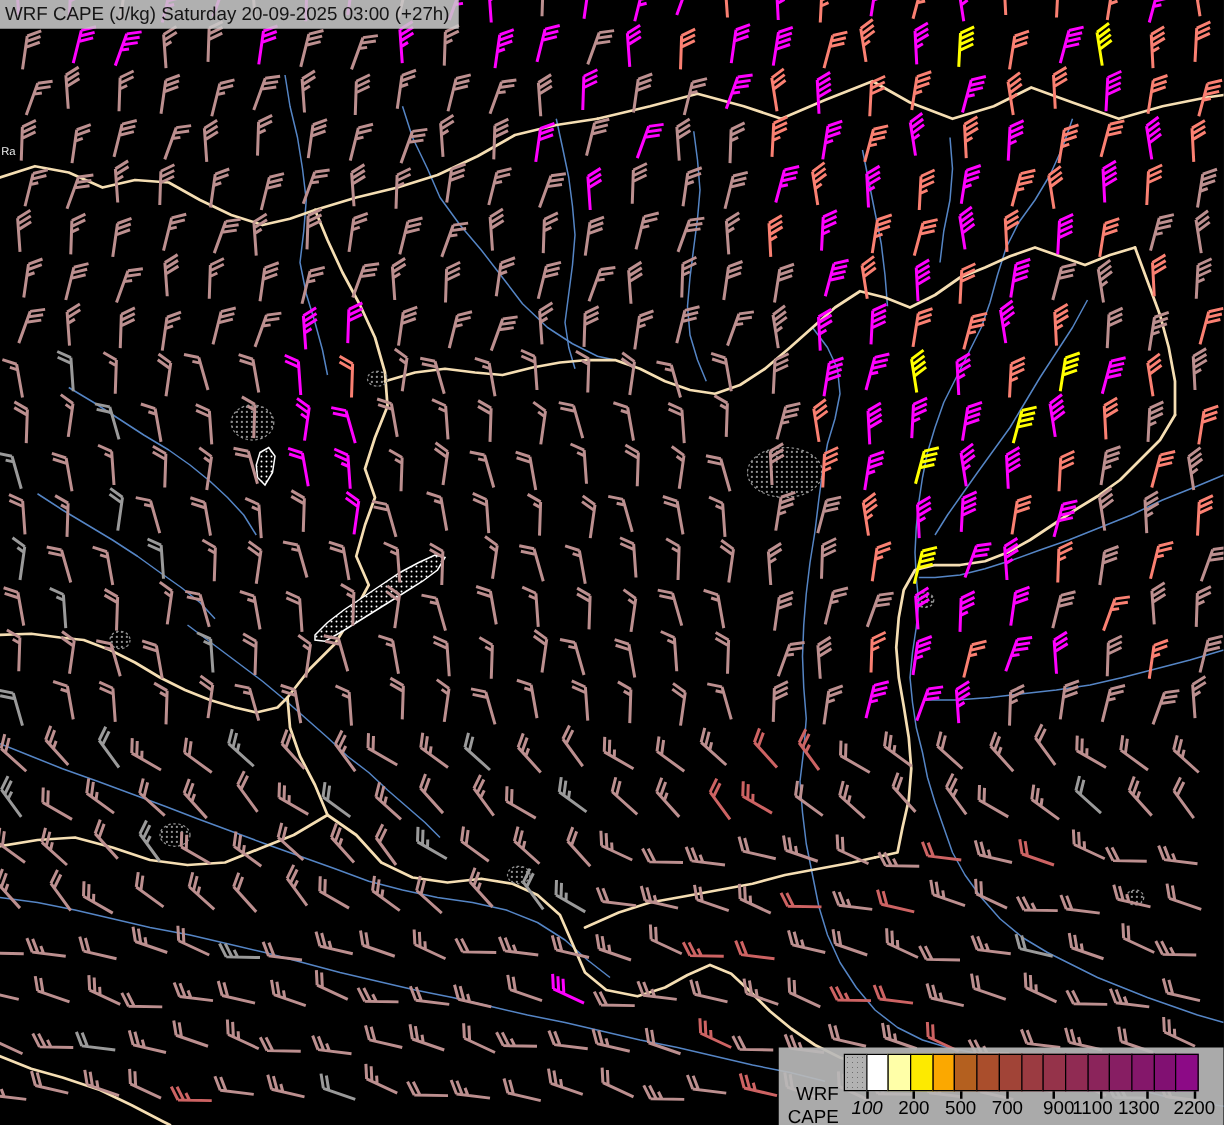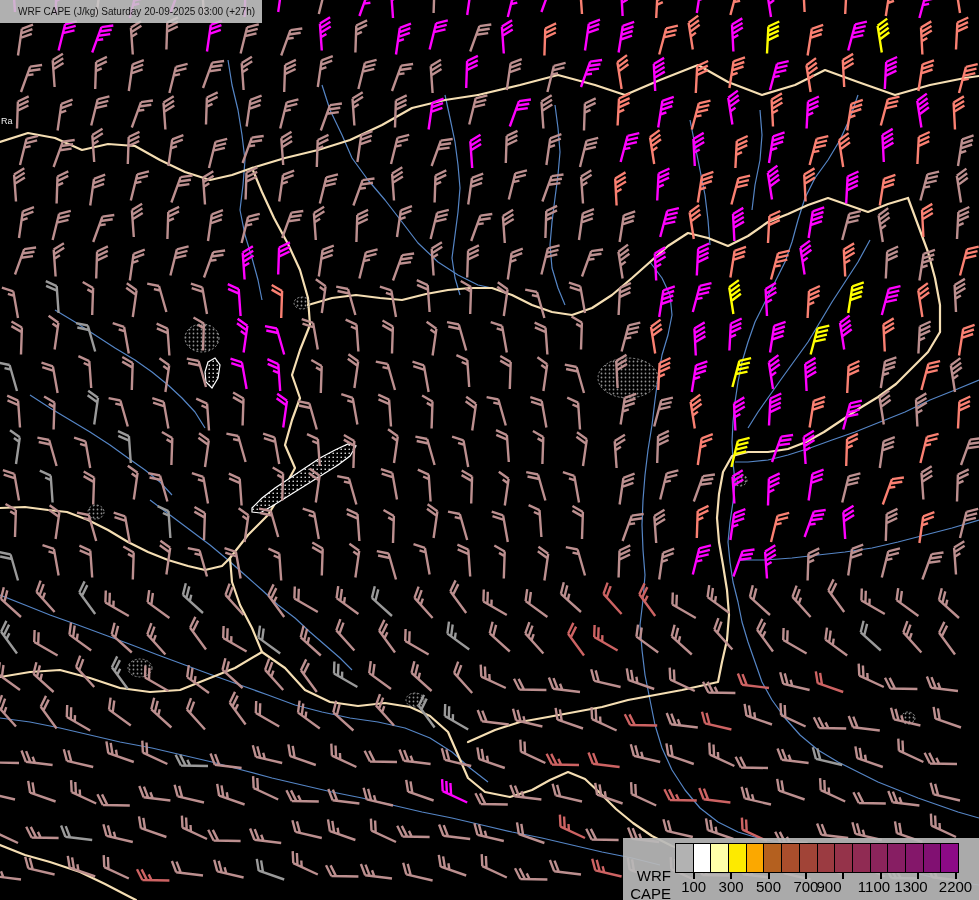--- a/index.html
+++ b/index.html
@@ -1,20 +1,20 @@
 <!DOCTYPE html>
 <html><head>
 <meta charset="utf-8">
 <style>
   html,body{margin:0;padding:0;background:#222;}
   .screen{position:relative;width:979px;height:900px;background:#000;overflow:hidden;
           font-family:"Liberation Sans",sans-serif;}
   .screen svg{position:absolute;left:0;top:0;}
   .title-line{position:absolute;left:0;display:inline-block;background:rgba(202,202,202,0.87);
-              font-size:10px;line-height:19px;padding:2px 7px 2px 18px;white-space:nowrap;}
+              font-size:15px;line-height:19px;padding:2px 7px 2px 4px;white-space:nowrap;}
   .t1{top:0;color:#151515;}
   .t2{top:23px;color:#4d4d4d;}
   .legend{position:absolute;right:0;bottom:0;width:356px;height:62px;
           background:rgba(185,185,185,0.92);box-sizing:border-box;padding:5px 0 0 7px;}
   .legend-labels{position:absolute;left:4px;top:6px;width:44px;text-align:right;
                  font-size:15px;line-height:18px;color:#000;margin-top:23px;}
   .legend-barwrap{position:absolute;left:52px;top:5px;width:300px;height:55px;}
   .legend-cells{display:flex;height:30px;}
   .cell{width:18.7px;height:30px;box-sizing:border-box;border:1px solid #000;margin-left:-1px;flex:none;}
   .cell:first-child{margin-left:0;}
@@ -725,29 +725,29 @@
           <div class="cell" style="background: rgb(149, 51, 74);"></div>
           <div class="cell" style="background: rgb(144, 43, 83);"></div>
           <div class="cell" style="background: rgb(139, 36, 91);"></div>
           <div class="cell" style="background: rgb(135, 30, 99);"></div>
           <div class="cell" style="background: rgb(132, 23, 106);"></div>
           <div class="cell" style="background: rgb(129, 16, 114);"></div>
           <div class="cell" style="background: rgb(140, 10, 134);"></div>
         </div>
       <div class="legend-ticks">
           <div class="tick" style="left: 17.7px;"></div>
-          <div class="ticklabel" style="left: 18.7px;">100</div>
+          <div class="ticklabel" style="left: 18.7px; font-style: italic;">100</div>
           <div class="tick" style="left: 55.1px;"></div>
-          <div class="ticklabel" style="left: 56.1px;">300</div>
+          <div class="ticklabel" style="left: 56.1px;">200</div>
           <div class="tick" style="left: 92.5px;"></div>
           <div class="ticklabel" style="left: 93.5px;">500</div>
           <div class="tick" style="left: 129.9px;"></div>
           <div class="ticklabel" style="left: 130.9px;">700</div>
           <div class="tick" style="left: 167.3px;"></div>
-          <div class="ticklabel" style="left: 154px;">900</div>
+          <div class="ticklabel" style="left: 172px;">900</div>
           <div class="tick" style="left: 204.7px;"></div>
           <div class="ticklabel" style="left: 199px;">1100</div>
           <div class="tick" style="left: 242.1px;"></div>
           <div class="ticklabel" style="left: 236px;">1300</div>
           <div class="tick" style="left: 279.5px;"></div>
           <div class="ticklabel" style="left: 280.5px;">2200</div>
         </div>
     </div>
   </div>
 </div>

